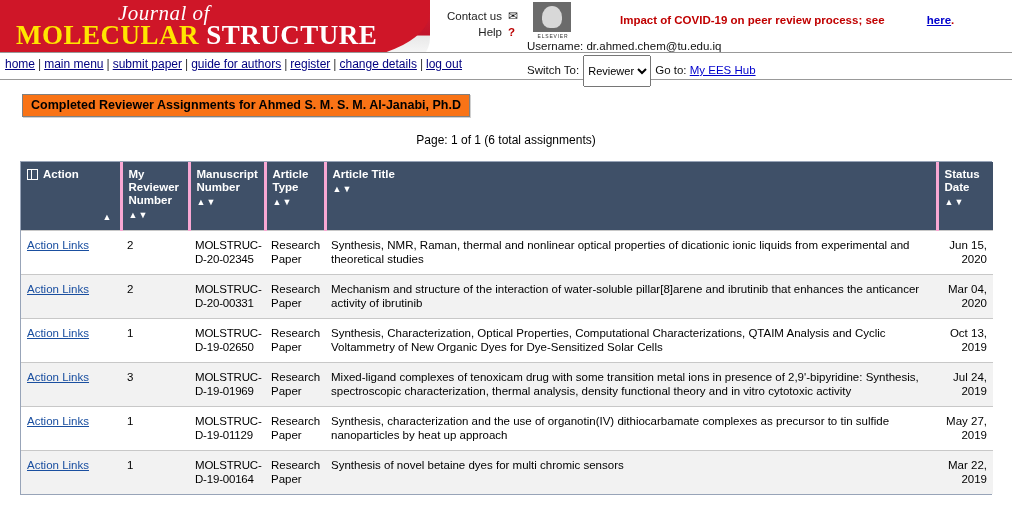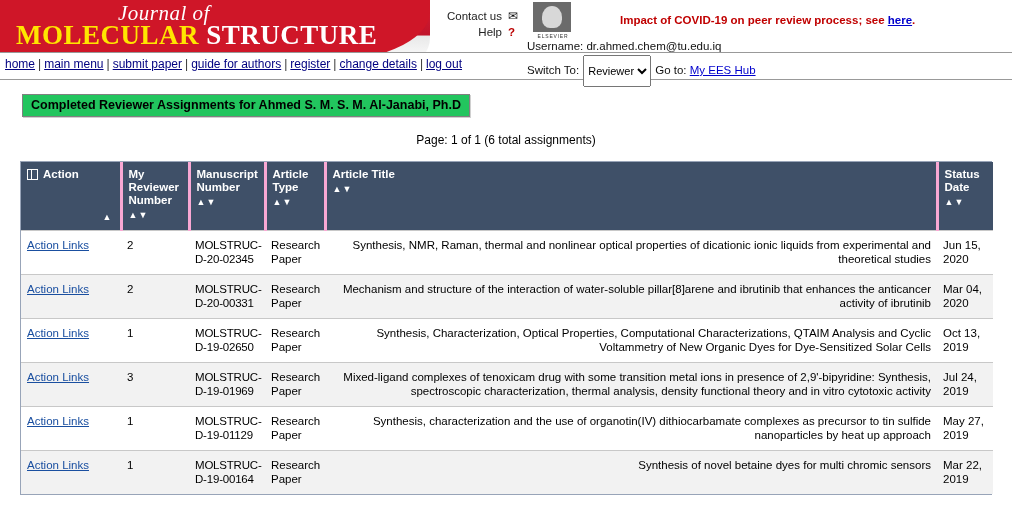--- a/index.html
+++ b/index.html
@@ -129,20 +129,21 @@
     position: absolute;
     left: 620px;
     top: 14px;
     font-size: 11.5px;
     color: #c00000;
     font-weight: bold;
     white-space: nowrap;
   }
   .covid-note a {
     color: #0000cc;
+    margin-left: 39px;
   }
 
   
   .navbar {
     position: relative;
     height: 26px;
     border-top: 1px solid #999999;
     border-bottom: 1px solid #999999;
     background: #ffffff;
   }
@@ -184,21 +185,21 @@
   }
 
   
   .page-title-wrap {
     margin: 14px 0 0 22px;
     display: inline-block;
   }
   .page-title {
     display: inline-block;
     border: 1px solid #808080;
-    background: #22c55e;
+    background: #f97316;
     padding: 3px 8px 4px 8px;
     font-weight: bold;
     font-size: 12.5px;
     color: #000000;
     box-shadow: 1px 1px 0 #d0d0d0;
   }
 
   .page-counter {
     text-align: center;
     font-size: 12px;
@@ -288,24 +289,24 @@
   }
   td.c-num {
     text-align: left;
     padding-left: 16px;
   }
   td.c-ms {
     font-family: "Liberation Sans", sans-serif;
     letter-spacing: -0.2px;
   }
   td.c-title {
+    text-align: left;
+  }
+  td.c-date {
     text-align: right;
-  }
-  td.c-date {
-    text-align: left;
   }
 </style>
 </head>
 <body>
 
 
 
 
 <div class="header">
 

